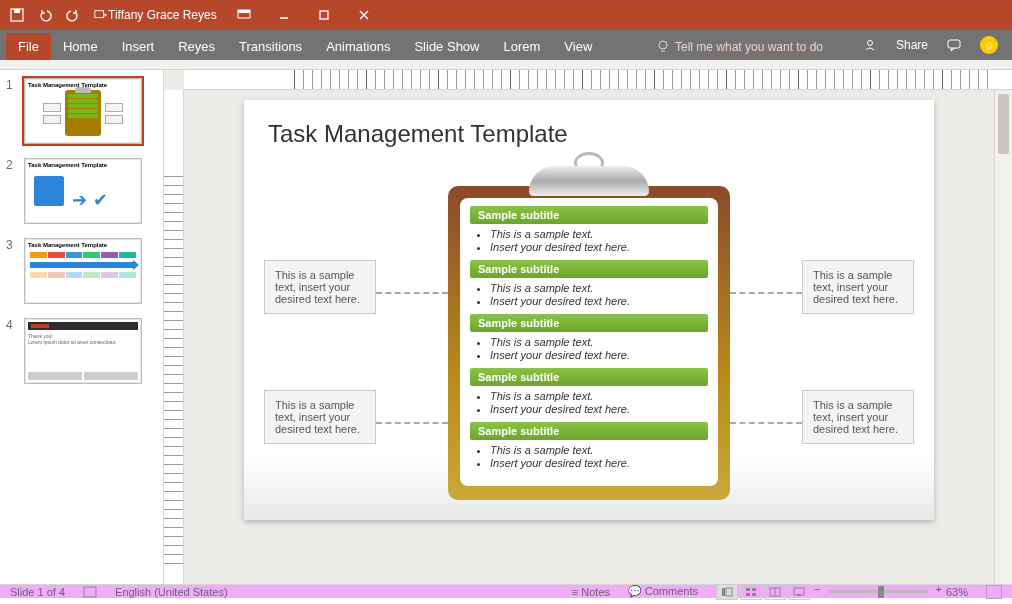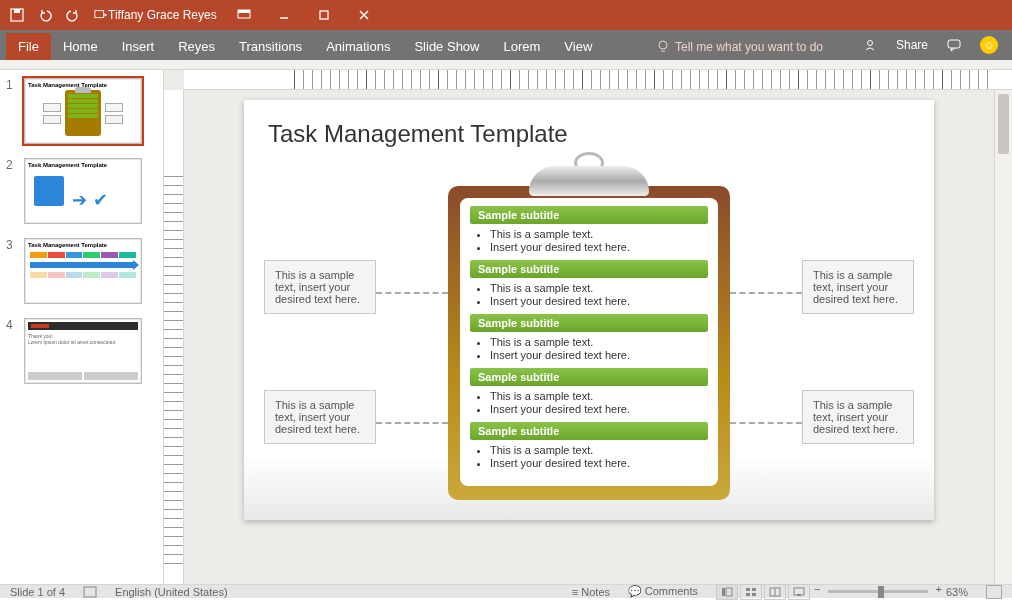--- a/index.html
+++ b/index.html
@@ -82,33 +82,33 @@
 
 .slide { width: 690px; height: 420px; background: linear-gradient(180deg,#ffffff 0%,#ffffff 85%,#e8e8e8 100%); box-shadow: 0 2px 6px rgba(0,0,0,0.25); position: relative; padding: 20px 24px; }
 .slide-title { font-size: 24px; color:#333; font-weight:400; margin-bottom: 4px; }
 
 .clipboard { position:absolute; left: 50%; top: 60px; transform: translateX(-50%); width: 282px; }
 .clip-ring { width: 30px; height: 22px; border: 3px solid #b9b9b9; border-radius: 50%; position:absolute; top: -8px; left:50%; transform:translateX(-50%); background:transparent; }
 .clip-metal { width: 120px; height: 30px; background: linear-gradient(180deg,#eee,#aaa,#eee); border-radius: 60px 60px 10px 10px; position:absolute; top: 6px; left:50%; transform:translateX(-50%); z-index:2; }
 .clip-board { margin-top: 26px; background: linear-gradient(180deg,#8b4a2a 0%,#b88a1a 60%,#caa83a 100%); border-radius: 10px; padding: 12px 12px 14px 12px; }
 .clip-paper { background:#fff; border-radius: 8px; padding: 8px 10px 10px 10px; }
 .section-head { background: linear-gradient(180deg,#8bc34a,#6da52a); color:#fff; font-size: 11px; font-weight:bold; padding: 3px 8px; border-radius: 2px; }
-.section-body { padding: 4px 0 6px 20px; font-size: 11px; color:#333; }
+.section-body { padding: 4px 0 6px 20px; font-size: 11px; color:#333;font-style:italic; }
 .section-body li{ list-style: disc; margin-bottom:1px; }
 
 .callout { position:absolute; width: 112px; border:1px solid #c8c8c8; background:#f4f4f4; font-size: 11px; color:#555; padding: 8px 10px; text-align:left; }
 .callout.c1 { left: 20px; top: 160px; }
 .callout.c2 { left: 20px; top: 290px; }
 .callout.c3 { right: 20px; top: 160px; }
 .callout.c4 { right: 20px; top: 290px; }
 
 .connector { position:absolute; height: 0; border-top: 2px dashed #aaa; }
 
 
-.statusbar { height: 14px; background:#e5e5e5; border-top:1px solid #d9d6d2; display:flex; align-items:center; font-size:11px; color:#666; padding: 0 10px; gap: 18px; }
+.statusbar { height: 14px; background:#f0abfc; border-top:1px solid #d9d6d2; display:flex; align-items:center; font-size:11px; color:#666; padding: 0 10px; gap: 18px; }
 .statusbar .spacer { flex:1; }
 .statusbar .viewbtns { display:flex; gap:2px; }
 .statusbar .vbtn { width:22px; height:16px; border:1px solid #ccc; display:inline-flex;align-items:center;justify-content:center; font-size:9px; }
 .statusbar .vbtn.active { background:#ddd; }
 .zoomslider { width:100px; height:3px; background:#bbb; position:relative; }
 .zoomslider .zthumb { position:absolute; left:50%; top:-4px; width:6px; height:12px; background:#888; }
 .zoomslider::before{content:"−";position:absolute;left:-14px;top:-7px;color:#666;}
 .zoomslider::after{content:"+";position:absolute;right:-14px;top:-7px;color:#666;}
 .fitbtn{width:16px;height:14px;border:1px solid #aaa;display:inline-block;}
 

